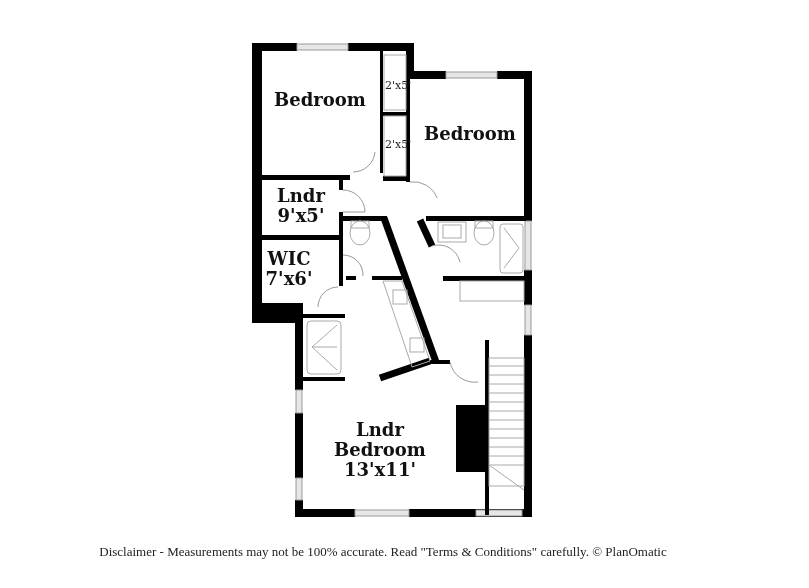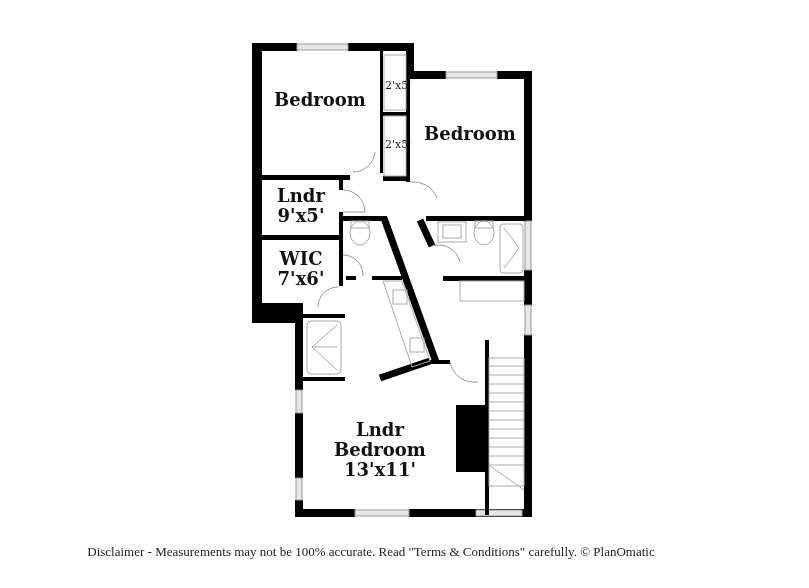--- a/index.html
+++ b/index.html
@@ -5,21 +5,21 @@
     html, body { margin: 0; padding: 0; background: #ffffff; }
     body { width: 809px; height: 588px; position: relative; overflow: hidden; font-family: "DejaVu Serif", "Liberation Serif", serif; }
     #plan { position: absolute; left: 0; top: 0; width: 809px; height: 588px; }
     .wall { fill: #000; }
     .thin { stroke: #000; stroke-width: 7; fill: none; stroke-linecap: butt; }
     .fix { stroke: #aaa; stroke-width: 1; fill: none; }
     .win { fill: #e6e6e6; stroke: #999; stroke-width: 1; }
     .door { stroke: #999; stroke-width: 1; fill: none; }
     .room-label { position: absolute; text-align: center; font-family: "DejaVu Serif", "Liberation Serif", serif; font-weight: bold; color: #111; line-height: 20px; font-size: 18px; }
     .closet-label { position: absolute; font-family: "DejaVu Serif", serif; font-size: 11px; color: #222; }
-    .disclaimer { position: absolute; left: 0; width: 742px; top: 544px; text-align: center; font-family: "Liberation Serif", "DejaVu Serif", serif; font-size: 13px; color: #222; }
+    .disclaimer { position: absolute; left: 0; width: 742px; top: 544px; text-align: center; font-family: "Liberation Serif", "DejaVu Serif", serif; font-size: 13px; color: #222; padding-left: 12px; }
   </style>
 </head>
 <body>
 
 <svg id="plan" viewBox="0 0 809 588" xmlns="http://www.w3.org/2000/svg">
 
   <g>
     <rect class="wall" x="252" y="43" width="45" height="8"></rect>
     <rect class="wall" x="348" y="43" width="66" height="8"></rect>
     <rect class="wall" x="406" y="43" width="8" height="36"></rect>
@@ -125,21 +125,21 @@
 <div class="room-label" style="left:270px; top:90px; width:100px;">
   <div>Bedroom</div>
 </div>
 <div class="room-label" style="left:418px; top:124px; width:104px;">
   <div>Bedroom</div>
 </div>
 <div class="room-label" style="left:264px; top:186px; width:74px;">
   <div>Lndr</div>
   <div>9'x5'</div>
 </div>
-<div class="room-label" style="left:264px; top:249px; width:74px;">
+<div class="room-label" style="left:252px; top:249px; width:74px;">
   <div>WIC</div>
   <div>7'x6'</div>
 </div>
 <div class="room-label" style="left:330px; top:420px; width:100px;">
   <div>Lndr</div>
   <div>Bedroom</div>
   <div>13'x11'</div>
 </div>
 
 <div class="closet-label" style="left:385px; top:79px;">2'x5'</div>

